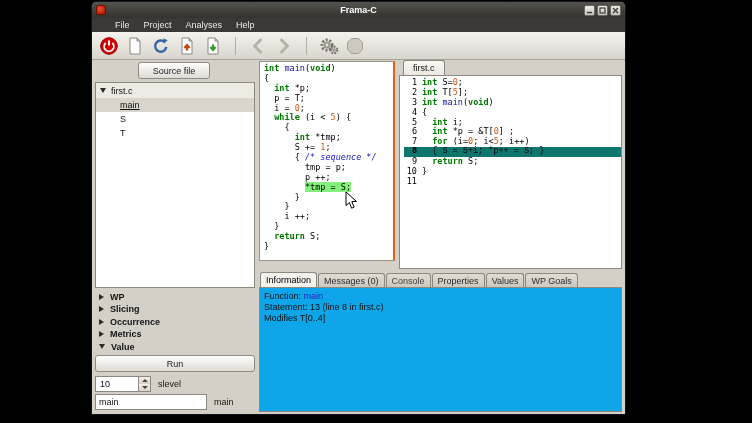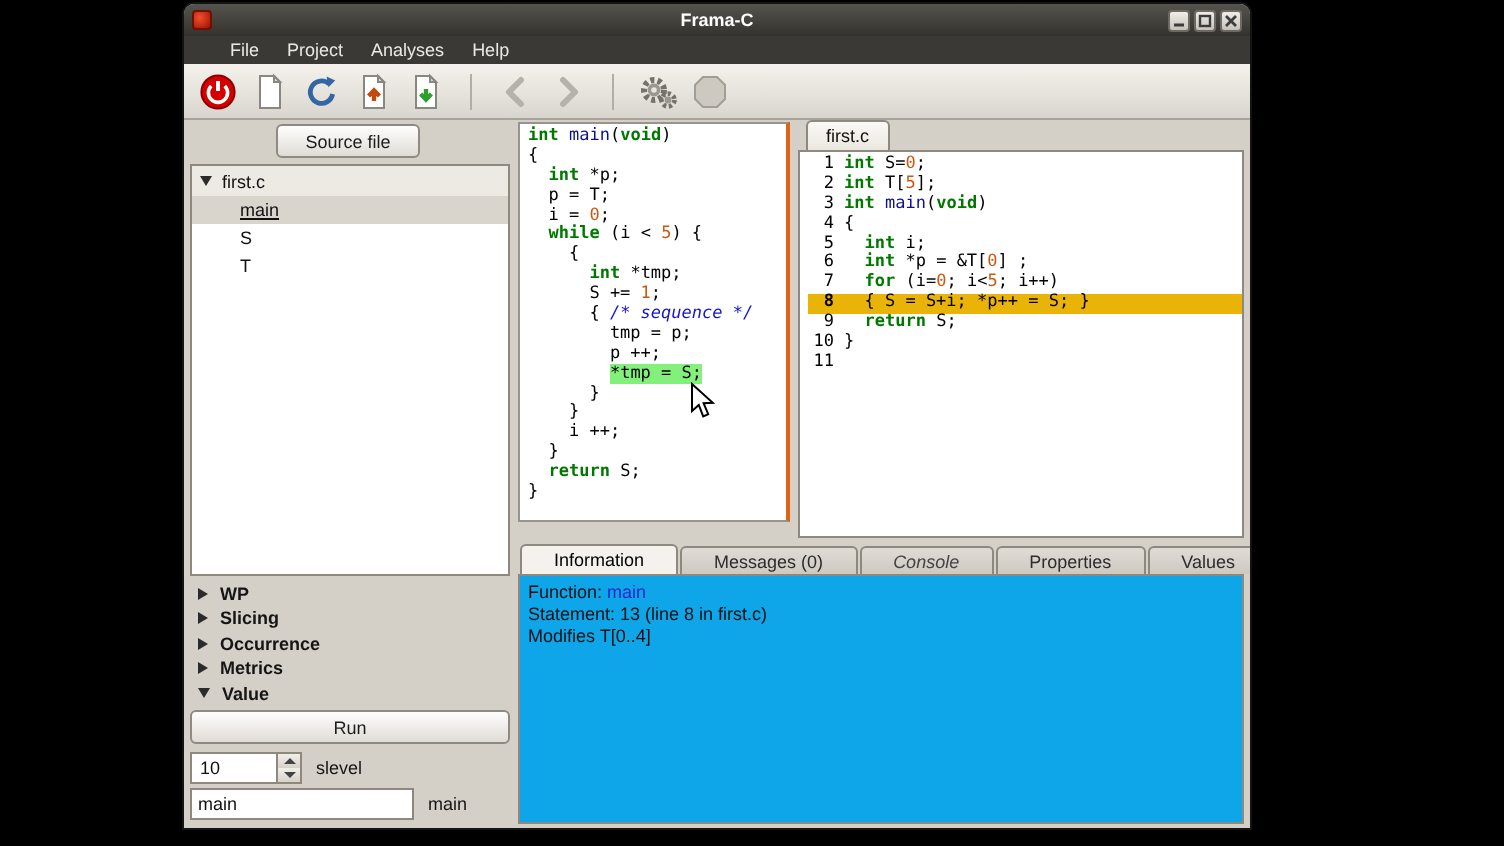--- a/index.html
+++ b/index.html
@@ -48,30 +48,30 @@
   .code-line { height:9.9px; white-space:pre; }
   .tok-k { color:#007800; font-weight:bold; }
   .tok-f { color:#10108c; }
   .tok-n { color:#c85a12; }
   .tok-c { color:#1414c8; font-style:italic; }
   .tok-hl { background:#84f07c; }
   .tok-link { color:#2727c8; }
   .right-col { position:absolute; left:307px; top:0; right:3px; height:209px; }
   .src-tab { position:absolute; left:4px; top:0; height:15px; padding:0 9px; background:linear-gradient(#fbf9f5,#ebe7e0); border:1px solid #8d897f; border-bottom:none; border-radius:3px 3px 0 0; font-size:9px; display:flex; align-items:center; color:#111; }
   .src-panel { position:absolute; left:0; right:0; top:15px; bottom:0; background:#fff; border:1px solid #8d897f; overflow:hidden; }
-  .row-hl { background:#eab308; }
+  .row-hl { background:#0f766e;font-family:Liberation Mono, monospace; }
   .row-hl .lnum { font-weight:bold; }
   .lnum { display:inline-block; width:13px; text-align:right; margin-right:5px; color:#000; }
 
   
   .bottom-panel { position:absolute; left:167px; right:3px; top:212px; bottom:2px; }
   .tabs { display:flex; height:15px; align-items:flex-end; gap:1px; padding-left:1px; }
-  .tab { height:14px; padding:0 16px; font-size:9px; display:flex; align-items:center; background:linear-gradient(#e0dcd5,#cdc9c1); border:1px solid #8d897f; border-bottom:none; border-radius:3px 3px 0 0; color:#2c2c2c; white-space:nowrap; }
+  .tab { height:14px; padding:0 5px; font-size:9px; display:flex; align-items:center; background:linear-gradient(#e0dcd5,#cdc9c1); border:1px solid #8d897f; border-bottom:none; border-radius:3px 3px 0 0; color:#2c2c2c; white-space:nowrap; }
   .tab.active { background:#f5f2ed; height:15px; color:#000; }
-  .tab.italic { font-style:italic; color:#444; }
+  .tab.italic { color:#444; }
   .info-box { position:absolute; left:0; right:0; top:15px; bottom:0; background:#0ea5e9; border:1px solid #8d897f; font-size:9px; line-height:11px; padding:3px 4px; color:#111; overflow:hidden; }
 
   .cursor { position:absolute; left:253px; top:131px; z-index:5; }
 </style>
 </head>
 <body>
 
 <div class="screen">
   <div class="window">
 

